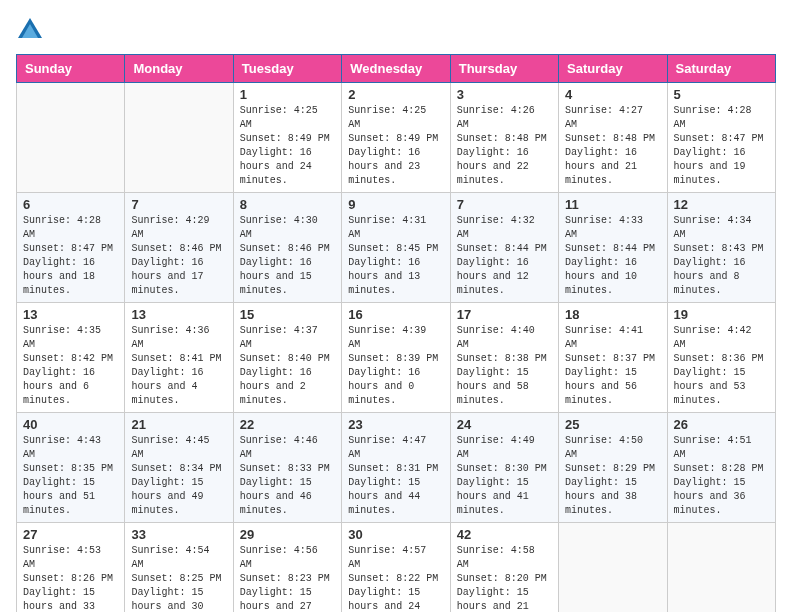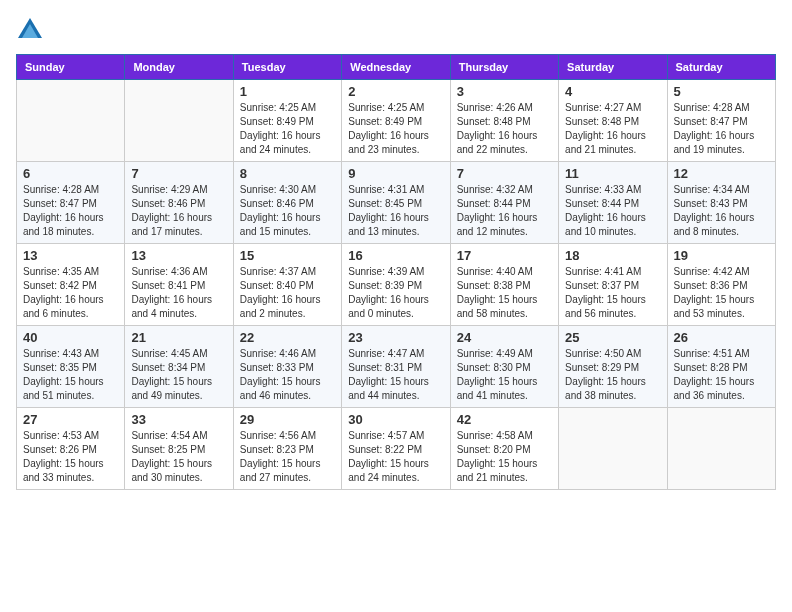--- a/index.html
+++ b/index.html
@@ -51,23 +51,23 @@
     .subtitle {
       font-size: 14px;
       color: #555;
     }
     .calendar {
       width: 100%;
       border-collapse: collapse;
       border: 1px solid #ccc;
     }
     .calendar th {
-      background-color: #6d28d9;
+      background-color: #ec4899;
       color: #fff;
-      font-size: 11px;
+      font-size: 13px;
       font-weight: bold;
       padding: 6px 8px;
       text-align: left;
       border: 1px solid #2a6aaf;
       margin-top: 17px;
     }
     .calendar td {
       vertical-align: top;
       width: 108px;
       min-height: 80px;
@@ -83,20 +83,21 @@
     .day-number {
       font-size: 13px;
       font-weight: bold;
       margin-bottom: 2px;
       display: block;
     }
     .day-info {
       font-size: 10px;
       line-height: 1.4;
       color: #333;
+      font-family: Liberation Mono, monospace;
     }
     .empty-cell {
       background: #f9f9f9 !important;
     }
   </style>
 </head>
 <body>
 
 <div class="header">
   <div class="logo">

